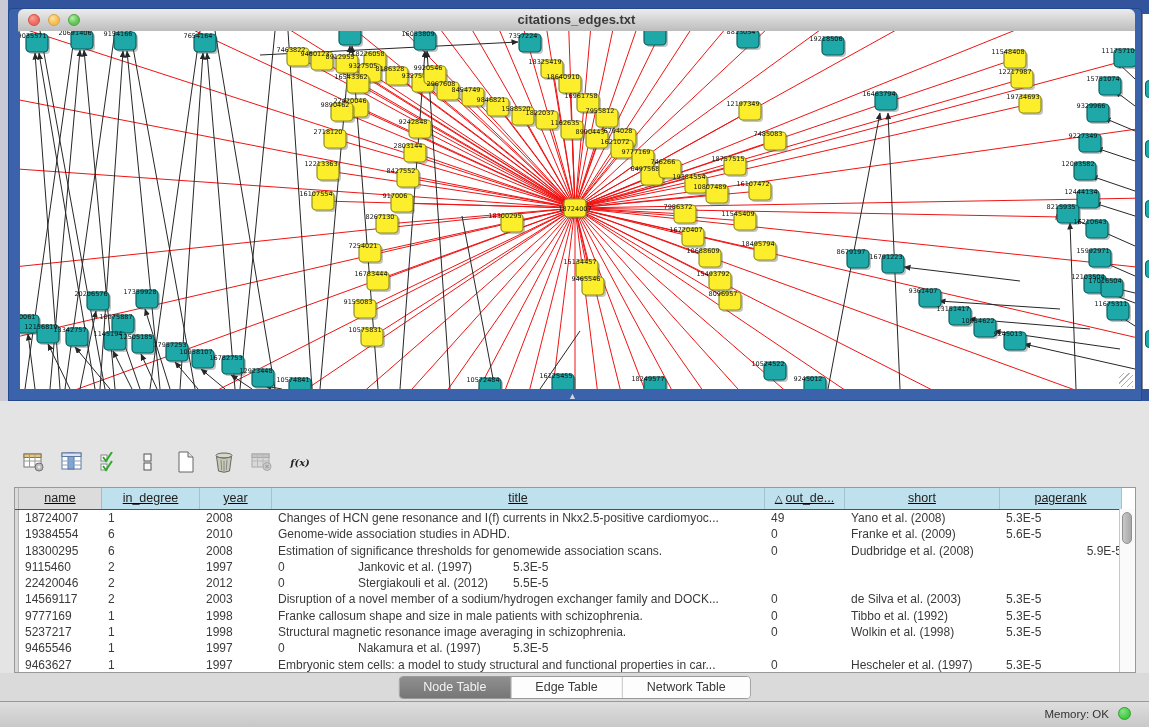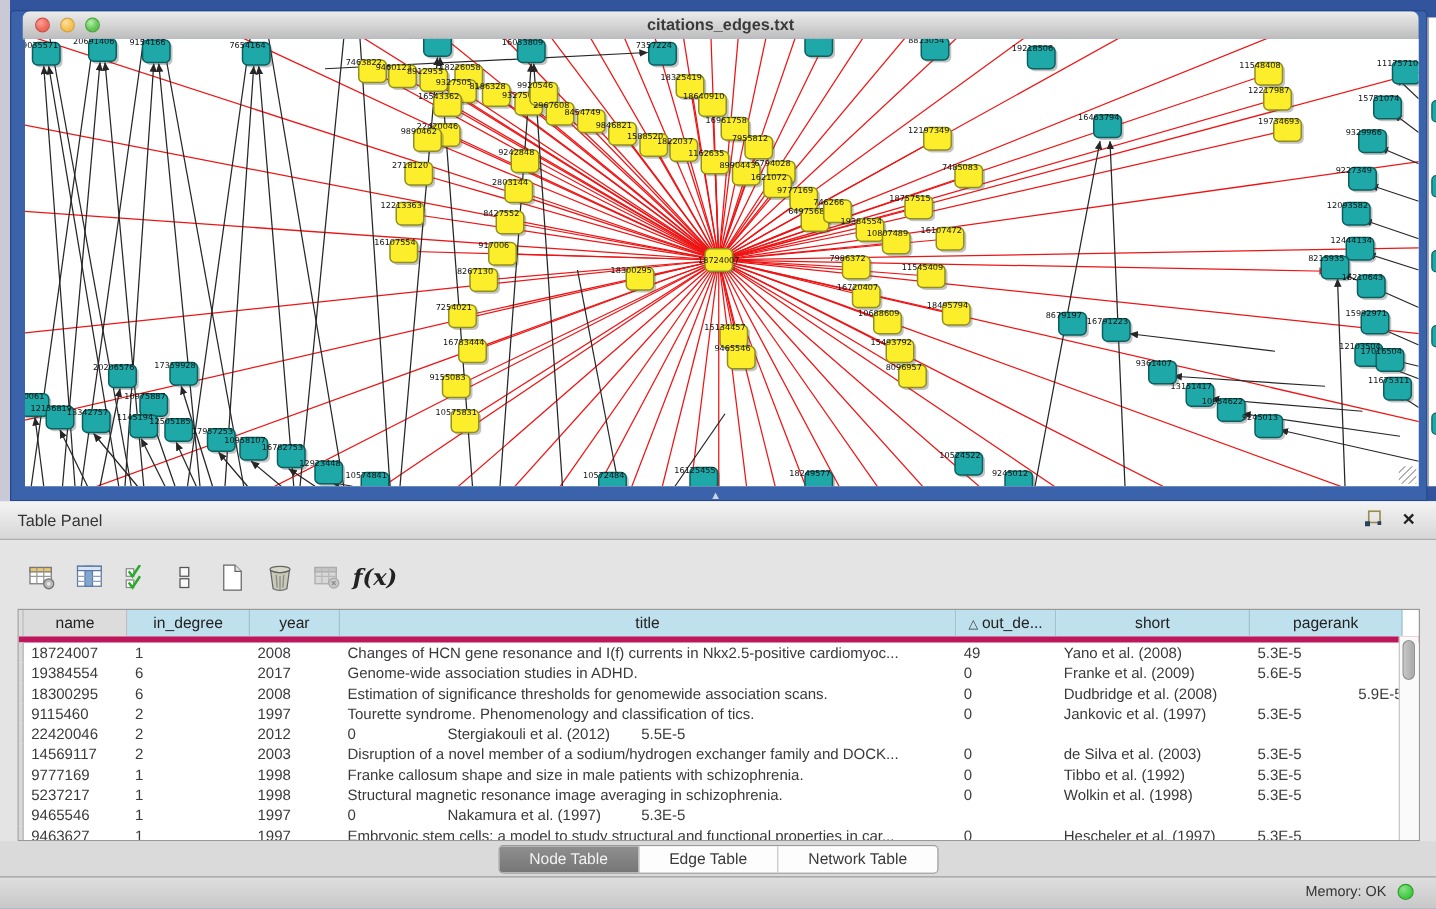--- a/index.html
+++ b/index.html
@@ -29,25 +29,25 @@
   .panel{position:absolute;left:0;top:401px;width:1149px;height:326px;background:#e4e4e4;}
   .panel-header{position:absolute;left:0;top:0;width:100%;height:31px;
                 background:linear-gradient(#f4f4f4,#d6d6d6);border-bottom:1px solid #aeaeae;box-sizing:border-box;}
   .panel-title{position:absolute;left:14px;top:8px;font-size:13px;color:#333;}
   .panel-btn{position:absolute;top:6px;width:20px;height:18px;text-align:center;cursor:default;}
   .float-btn{right:40px;}
   .close-btn{right:12px;font-size:17px;font-weight:bold;color:#222;line-height:18px;}
   
   .toolbar{position:absolute;left:22px;top:44px;height:34px;display:flex;align-items:center;gap:14px;}
   .tb-icon{width:24px;height:24px;display:flex;align-items:center;justify-content:center;}
-  .fx{font-family:"DejaVu Serif",serif;font-style:italic;font-weight:bold;font-size:18px;color:#222;}
+  .fx{font-family:"DejaVu Serif",serif;font-style:italic;font-weight:bold;font-size:10px;color:#222;}
   
   .tablebox{position:absolute;left:14px;top:86px;width:1122px;height:186px;background:#fff;
             border:1px solid #999;box-sizing:border-box;overflow:hidden;}
-  .thead{display:flex;height:21px;border-bottom:5px solid #be185d;}
+  .thead{display:flex;height:21px;border-bottom:1px solid #be185d;text-decoration:underline;}
   .th{font-size:12.5px;color:#222;text-align:center;line-height:20px;background:#bfe0ed;
       border-right:1px solid #a3c2d0;box-sizing:border-box;overflow:hidden;white-space:nowrap;}
   .th.gray{background:#dcdcdc;border-right:1px solid #b5b5b5;}
   .th .sortmark{font-size:10px;margin-right:3px;color:#333;}
   .tbody{position:relative;}
   .tr{display:flex;height:16.3px;}
   .td{font-size:12px;color:#3a3a3a;line-height:16.3px;padding-left:6px;box-sizing:border-box;
       overflow:hidden;white-space:nowrap;}
   .lead{background:#d8d8d8;border-right:1px solid #b5b5b5;}
   .vscroll{position:absolute;right:0;top:21px;width:15px;height:163px;background:#fafafa;border-left:1px solid #c8c8c8;}
@@ -586,33 +586,20 @@
         <rect x="546" y="170" width="22" height="18" rx="4" fill="rgba(60,60,60,0.3)"></rect>
         <rect x="544" y="168" width="22" height="18" rx="4" fill="#fdee2b" stroke="#8f8f22" stroke-width="1.2"></rect>
         <text x="555" y="179.5" text-anchor="middle" font-size="6.5" font-family="&quot;DejaVu Sans&quot;,sans-serif" fill="#111">18724007</text>
       </g>
   </svg>
   <div class="grip"></div>
 </div>
 <div class="divider-handle">▲</div>
 
 <div class="panel">
-  <div class="panel-header">
-    <div class="panel-title">Table Panel</div>
-    <div class="panel-btn float-btn">
-      <svg width="16" height="16">
-        <rect x="4" y="2" width="9" height="9" fill="none" stroke="#9a8c4a" stroke-width="1.3"></rect>
-        <rect x="1" y="10" width="4" height="4" fill="#27415f"></rect>
-        <rect x="11" y="10" width="3" height="3" fill="#27415f"></rect>
-      </svg>
-    </div>
-    <div class="panel-btn close-btn">
-      <span>×</span>
-    </div>
-  </div>
 
   <div class="toolbar">
     <div class="tb-icon">
       <svg width="22" height="20">
         <rect x="1" y="2" width="17" height="13" fill="#fff" stroke="#777"></rect>
         <rect x="1" y="2" width="17" height="3.5" fill="#e8c870" stroke="#777"></rect>
         <line x1="6.5" y1="2" x2="6.5" y2="15" stroke="#999"></line>
           <line x1="12" y1="2" x2="12" y2="15" stroke="#999"></line>
         <line x1="1" y1="9" x2="18" y2="9" stroke="#999"></line>
         <circle cx="16" cy="15" r="4" fill="#b8b8b8" stroke="#707070"></circle>
@@ -692,42 +679,41 @@
           <div class="td" style="width: 72px;">2008</div>
           <div class="td" style="width: 493px;">Changes of HCN gene resonance and I(f) currents in Nkx2.5-positive cardiomyoc...</div>
           <div class="td" style="width: 80px;">49</div>
           <div class="td" style="width: 155px;">Yano et al. (2008)</div>
           <div class="td" style="width: 122px;">5.3E-5</div>
         </div>
         <div class="tr">
           <div class="td lead" style="width: 4px; padding: 0px;"></div>
           <div class="td" style="width: 83px;">19384554</div>
           <div class="td" style="width: 98px;">6</div>
-          <div class="td" style="width: 72px;">2017</div>
+          <div class="td" style="width: 72px;">2010</div>
           <div class="td" style="width: 493px;">Genome-wide association studies in ADHD.</div>
           <div class="td" style="width: 80px;">0</div>
           <div class="td" style="width: 155px;">Franke et al. (2009)</div>
           <div class="td" style="width: 122px;">5.6E-5</div>
         </div>
         <div class="tr">
           <div class="td lead" style="width: 4px; padding: 0px;"></div>
           <div class="td" style="width: 83px;">18300295</div>
           <div class="td" style="width: 98px;">6</div>
           <div class="td" style="width: 72px;">2008</div>
           <div class="td" style="width: 493px;">Estimation of significance thresholds for genomewide association scans.</div>
           <div class="td" style="width: 80px;">0</div>
           <div class="td" style="width: 155px;">Dudbridge et al. (2008)</div>
           <div class="td" style="width: 122px; text-align: right;">5.9E-5</div>
         </div>
         <div class="tr">
           <div class="td lead" style="width: 4px; padding: 0px;"></div>
           <div class="td" style="width: 83px;">9115460</div>
           <div class="td" style="width: 98px;">2</div>
           <div class="td" style="width: 72px;">1997</div>
-          <div class="td" style="width: 493px;">Tourette syndrome. Phenomenology and classification of tics.</div>
           <div class="td" style="width: 80px;">0</div>
           <div class="td" style="width: 155px;">Jankovic et al. (1997)</div>
           <div class="td" style="width: 122px;">5.3E-5</div>
         </div>
         <div class="tr">
           <div class="td lead" style="width: 4px; padding: 0px;"></div>
           <div class="td" style="width: 83px;">22420046</div>
           <div class="td" style="width: 98px;">2</div>
           <div class="td" style="width: 72px;">2012</div>
           <div class="td" style="width: 80px;">0</div>

